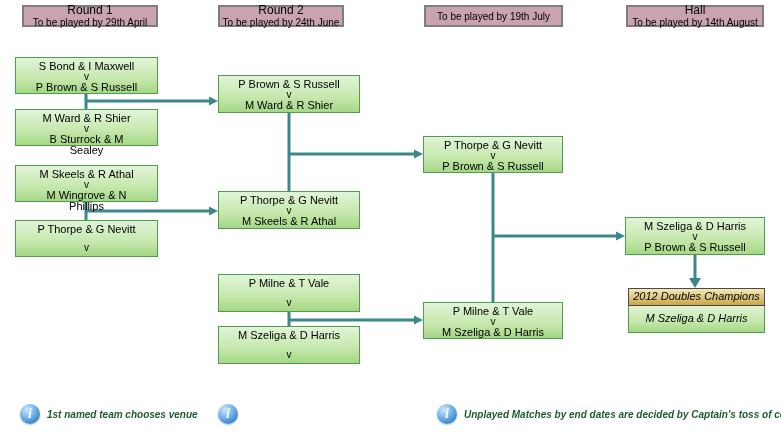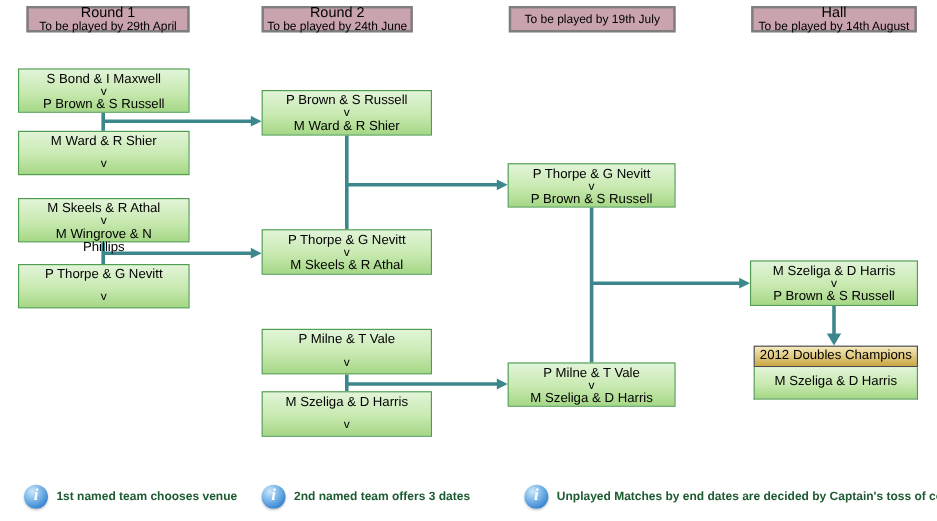--- a/index.html
+++ b/index.html
@@ -19,41 +19,41 @@
   .match{position:absolute;box-sizing:border-box;
          border:1.5px solid var(--match-border,#4e9e4e);
          background:linear-gradient(to bottom,
             var(--match-fill-top,#e1f4d8) 0%,
             var(--match-fill-mid,#c8e9b0) 55%,
             var(--match-fill-bottom,#a5d786) 100%);
          display:flex;flex-direction:column;justify-content:space-between;
          text-align:center;padding:3px 17px;font-size:11px;line-height:11px;color:#000;}
   .vs{font-size:10px;line-height:10px;}
 
-  .champ{position:absolute;}
+  .champ{position:absolute;font-style:italic;}
   .champ-title{box-sizing:border-box;height:18px;
          border:1.5px solid var(--champ-border,#4a4a4a);
          background:linear-gradient(to bottom,var(--champ-fill-top,#f5e9bb),var(--champ-fill-bottom,#c9a743));
          font-size:11px;line-height:15px;text-align:center;color:#000;}
   .champ-team{box-sizing:border-box;height:27px;
          border:1.5px solid var(--match-border,#4e9e4e);border-top:none;
          background:linear-gradient(to bottom,
             var(--match-fill-top,#e1f4d8) 0%,
             var(--match-fill-mid,#c8e9b0) 55%,
             var(--match-fill-bottom,#a5d786) 100%);
          font-size:11px;line-height:25px;text-align:center;color:#000;}
 
   .note{position:absolute;top:404px;display:flex;align-items:center;gap:7px;}
   .info-icon{width:20px;height:20px;border-radius:50%;flex:0 0 auto;
          background:radial-gradient(circle at 35% 28%,#cde7fa 0%,#7db8ea 38%,#3e8ad2 72%,#2f6db5 100%);
          box-shadow:0 1px 2px rgba(0,0,0,0.25);
          display:flex;align-items:center;justify-content:center;}
   .info-glyph{color:#fff;font-family:"Liberation Serif",serif;font-style:italic;
          font-weight:bold;font-size:14px;line-height:1;}
-  .note-text{font-size:10px;font-weight:bold;color:var(--note-text,#1c5a30);white-space:nowrap;}
+  .note-text{font-size:10px;font-weight:bold;color:var(--note-text,#1c5a30);white-space:nowrap;font-style:italic;}
 </style>
 </head>
 <body>
 
 <div class="stage">
 
   <svg class="wires" width="781" height="434" viewBox="0 0 781 434">
     <path class="wire" d="M86 94 V109 M86 101 H211"></path>
     <polygon class="arrow" points="209,96.5 218,101 209,105.5"></polygon>
 
@@ -90,20 +90,21 @@
   </div>
 
   <div class="match" style="left:15px;top:57px;width:143px;height:37px">
     <div class="team">S Bond &amp; I Maxwell</div>
     <div class="vs">v</div>
     <div class="team">P Brown &amp; S Russell</div>
   </div>
   <div class="match" style="left:15px;top:109px;width:143px;height:37px">
     <div class="team">M Ward &amp; R Shier</div>
     <div class="vs">v</div>
+    <div class="team">B Sturrock &amp; M Sealey</div>
   </div>
   <div class="match" style="left:15px;top:165px;width:143px;height:37px">
     <div class="team">M Skeels &amp; R Athal</div>
     <div class="vs">v</div>
     <div class="team">M Wingrove &amp; N Phillips</div>
   </div>
   <div class="match" style="left:15px;top:220px;width:143px;height:37px">
     <div class="team">P Thorpe &amp; G Nevitt</div>
     <div class="vs">v</div>
   </div>
@@ -152,21 +153,20 @@
   <div class="note" style="left:20px">
     <span class="info-icon">
       <span class="info-glyph">i</span>
     </span>
     <span class="note-text">1st named team chooses venue</span>
   </div>
   <div class="note" style="left:218px">
     <span class="info-icon">
       <span class="info-glyph">i</span>
     </span>
-    <span class="note-text">2nd named team offers 3 dates</span>
   </div>
   <div class="note" style="left:437px">
     <span class="info-icon">
       <span class="info-glyph">i</span>
     </span>
     <span class="note-text">Unplayed Matches by end dates are decided by Captain's toss of coin</span>
   </div>
 
 </div>
 

